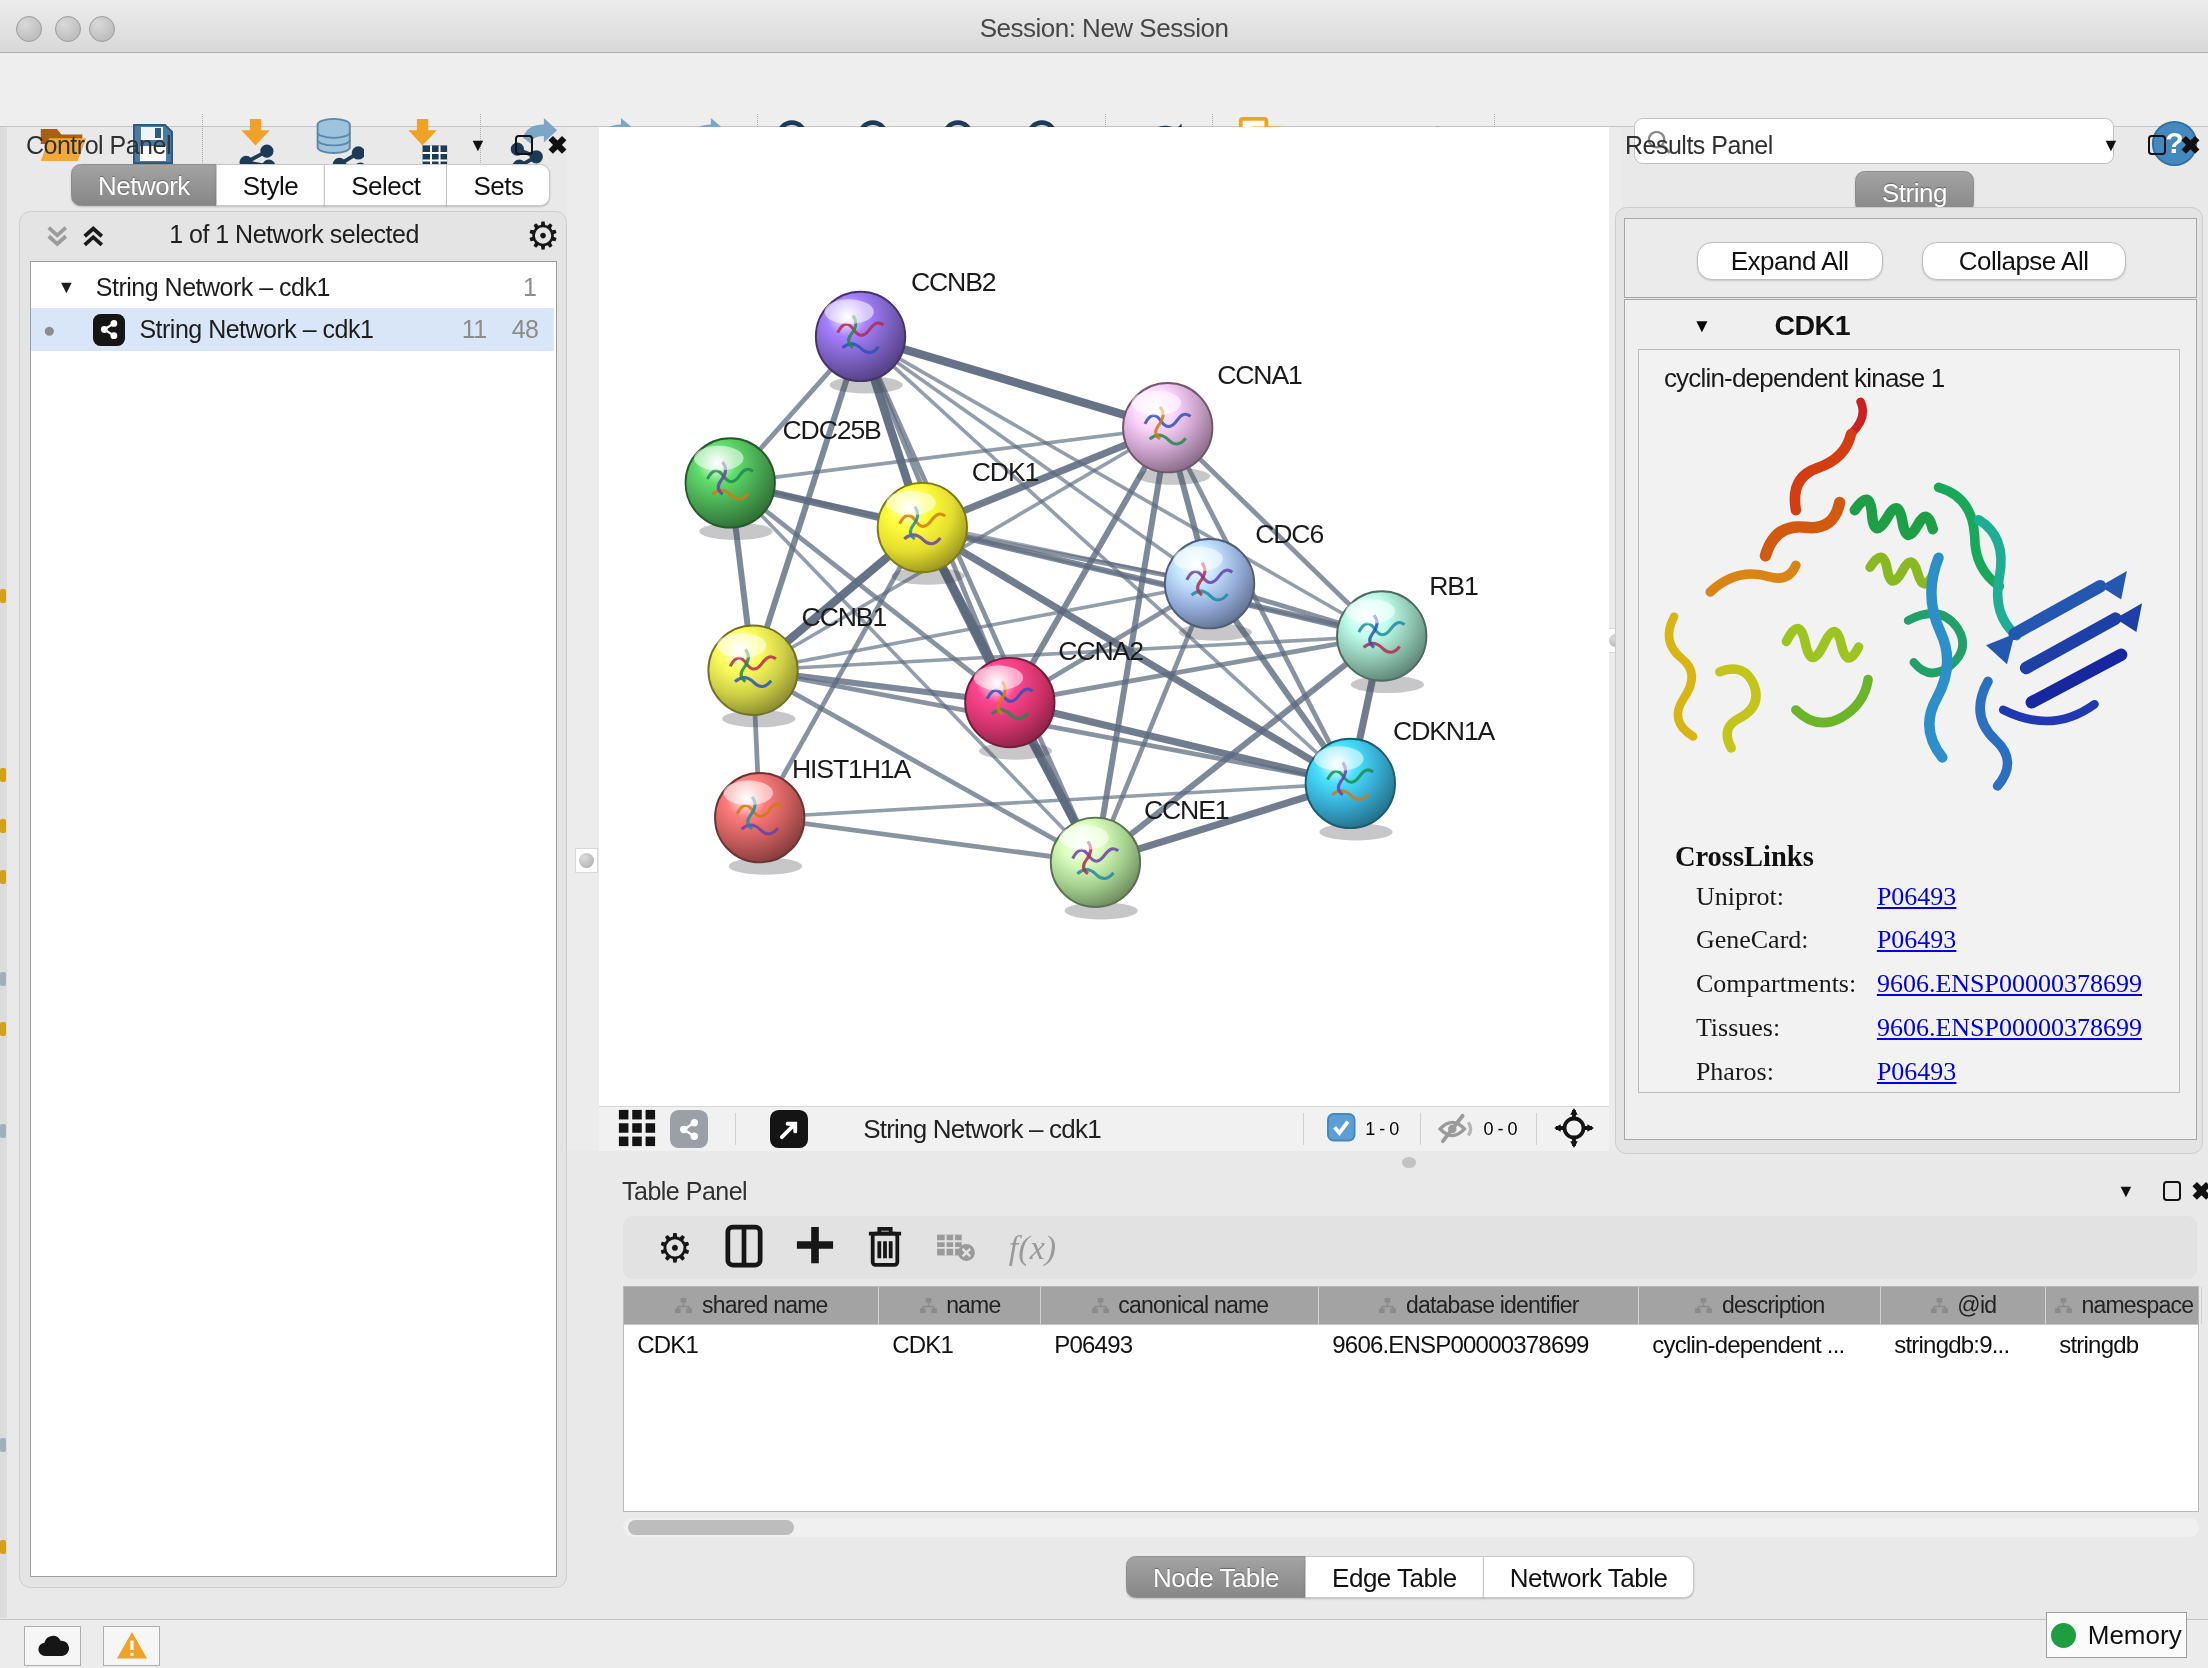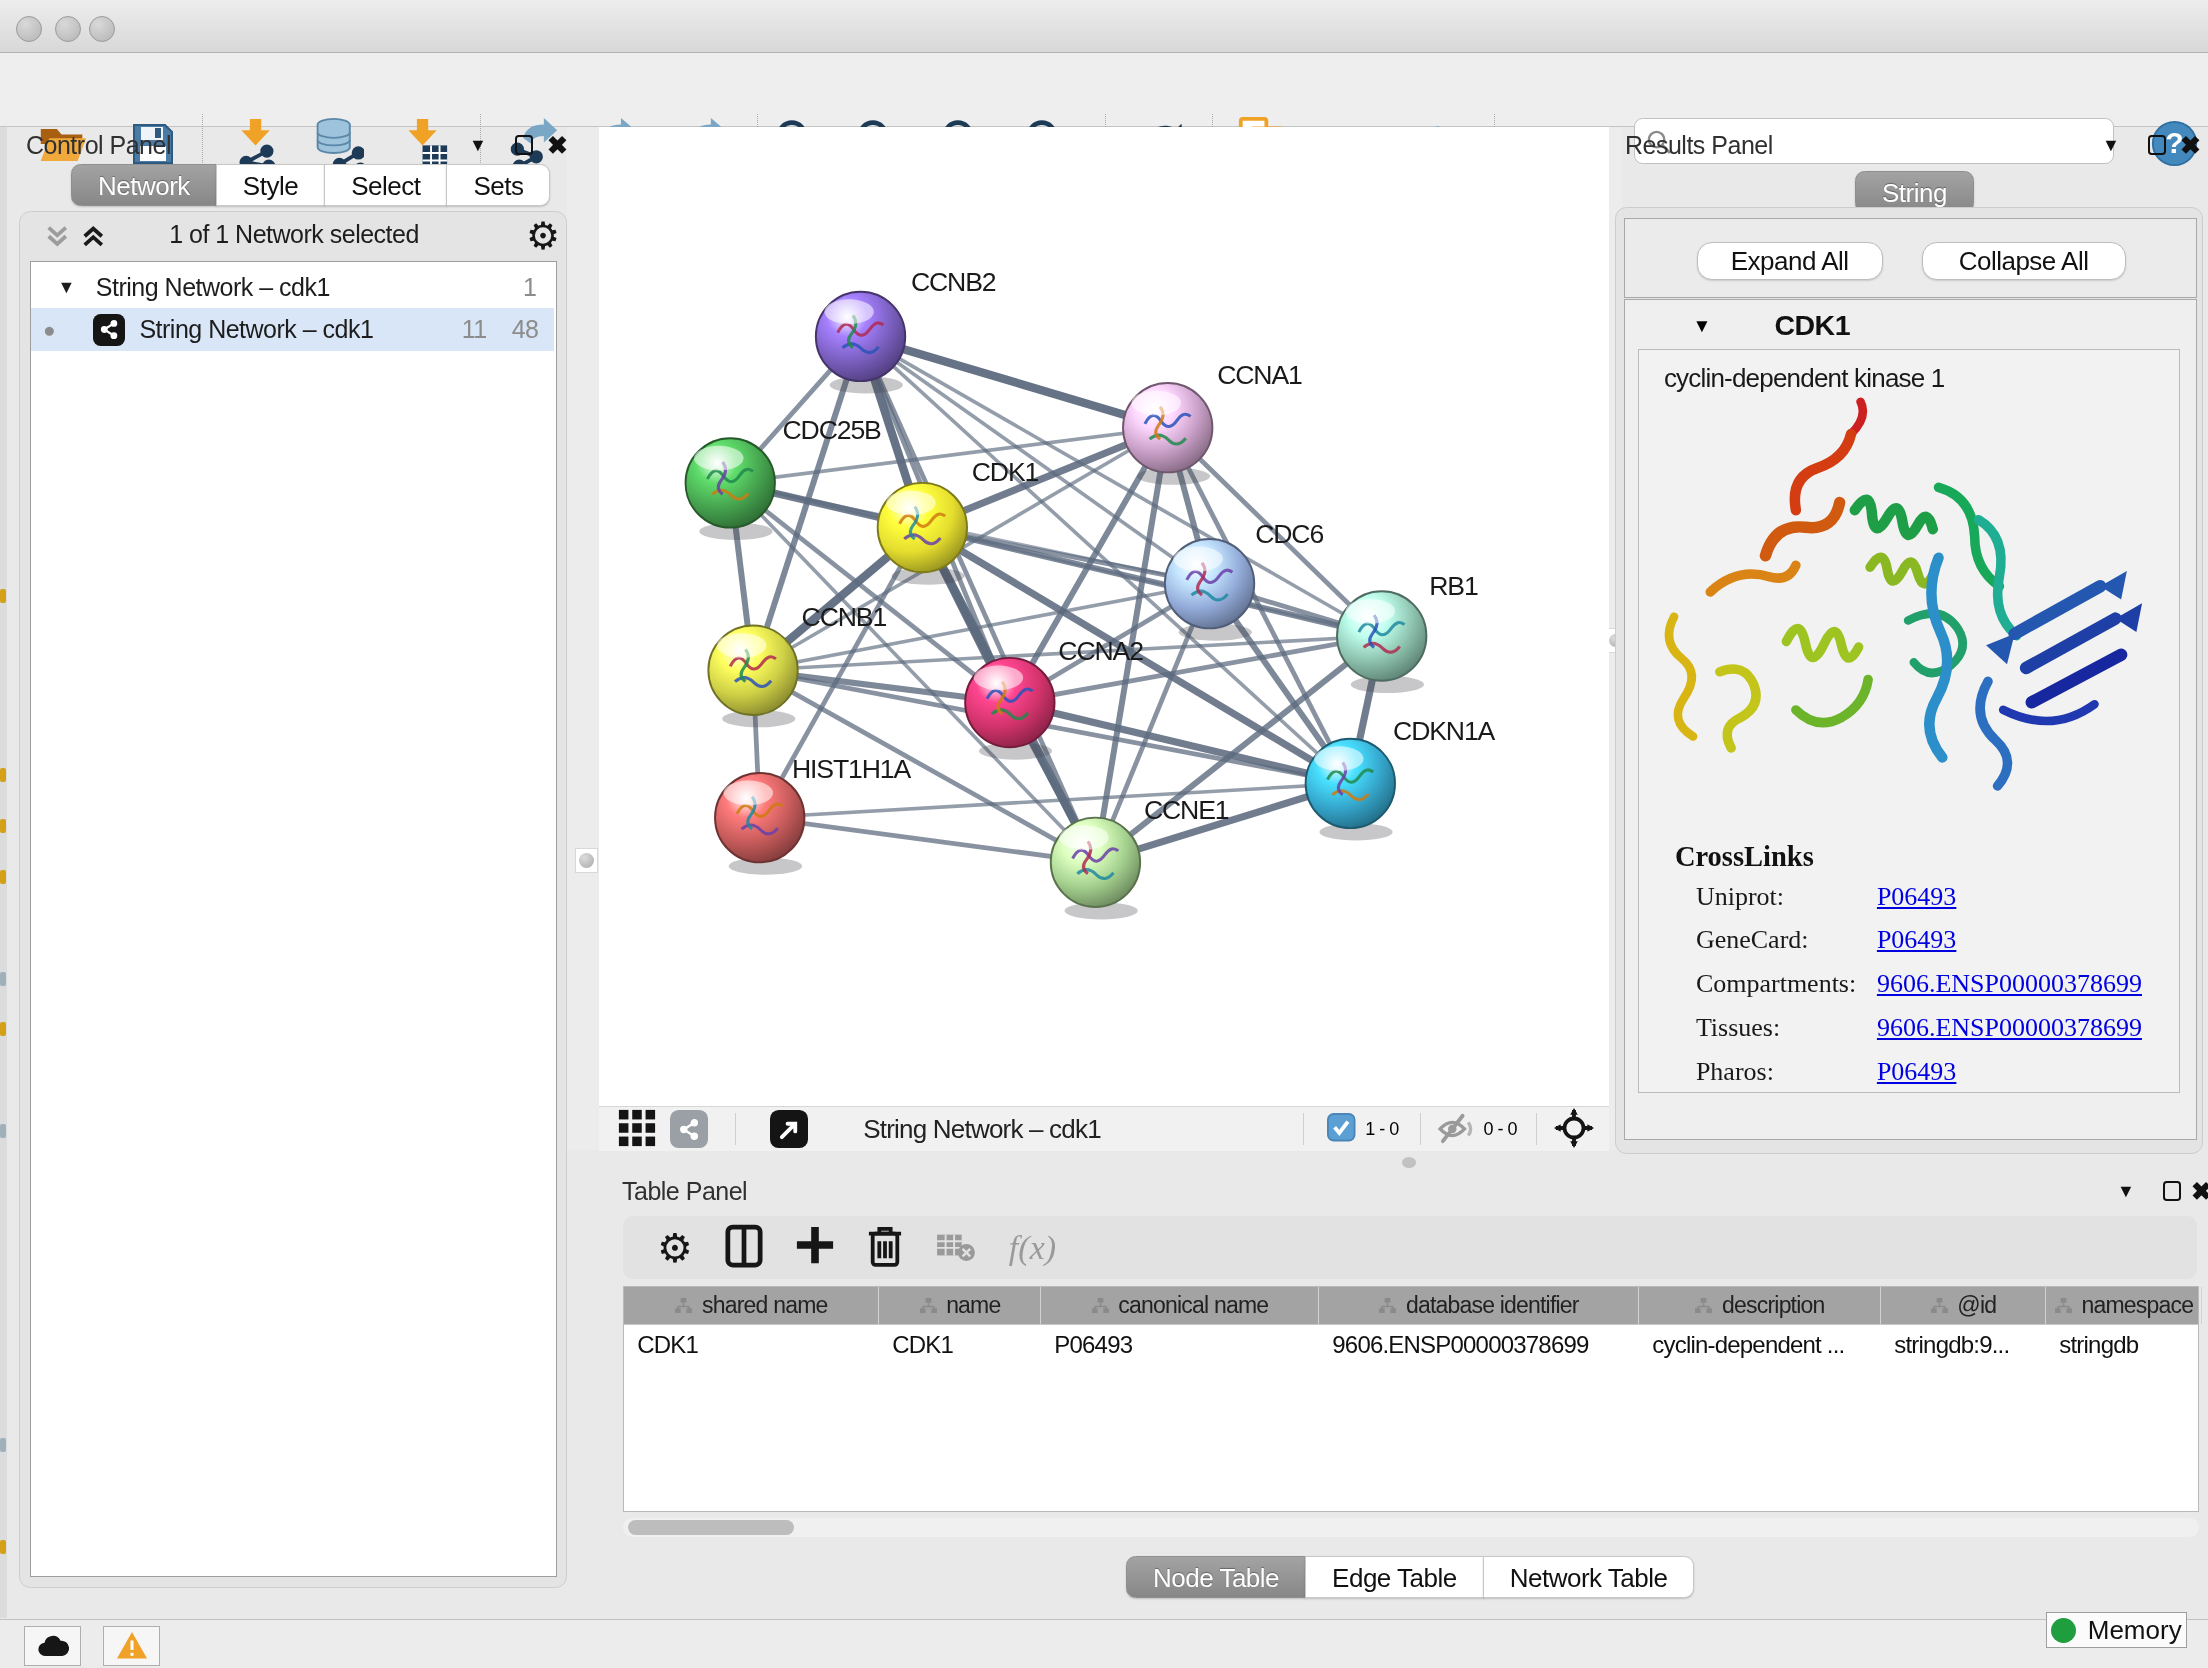--- a/index.html
+++ b/index.html
@@ -85,33 +85,34 @@
   .td-row { display:flex; height:40px; }
   .td { font-size:24px; color:#111; letter-spacing:-0.8px; padding:5.7px 0 0 13.3px; overflow:hidden; white-space:nowrap; }
   #tp-hscroll { left:623px; top:1518px; width:1576px; height:19px; background:#f0f0f0; border-radius:9.5px; }
   #tp-hthumb { left:4.8px; top:1.9px; width:166px; height:15px; background:#bdbdbd; border-radius:7.6px; }
   #bottom-tabs { left:1126px; top:1556px; }
 
   
   #statusbar { left:0; top:1619px; width:2208px; height:49px; background:#ececec; border-top:1px solid #c2c2c2; }
   .sb-box { position:absolute; top:5.7px; width:57px; height:40px; background:#f6f6f6; border:1px solid #aeaeae;
     display:flex; align-items:center; justify-content:center; }
-  #memory-btn { position:absolute; right:21px; top:-7.6px; width:141px; height:36px; background:#fbfbfb; border:1px solid #9e9e9e;
+  #memory-btn { position:absolute; right:21px; top:-7.6px; width:141px; height:46px; background:#fbfbfb; border:1px solid #9e9e9e;
     display:flex; align-items:center; justify-content:center; gap:11.4px; font-size:26px; color:#111; }
   #memory-dot { width:25px; height:25px; border-radius:50%; background:#1f9e3f; }
 
   svg text { font-family:"Liberation Sans", sans-serif; }
 </style>
 </head>
 <body>
 
 <div id="titlebar" class="abs">
   <div class="traffic abs" style="left:16px"></div>
   <div class="traffic abs" style="left:55px"></div>
   <div class="traffic abs" style="left:89px"></div>
+  <div id="win-title" class="abs">Session: New Session</div>
 </div>
 
 <div id="toolbar" class="abs">
   <div class="tbtn" style="left:36px">
     <svg width="51" height="46" viewBox="0 0 54 48">
         <path d="M4 8 h17 l5 6 h22 v10 H4z" fill="#a85f10"></path>
         <path d="M13 18 h39 l-9 24 H4 z" fill="#f2a93b"></path>
       </svg>
   </div>
   <div class="tbtn" style="left:126px">

